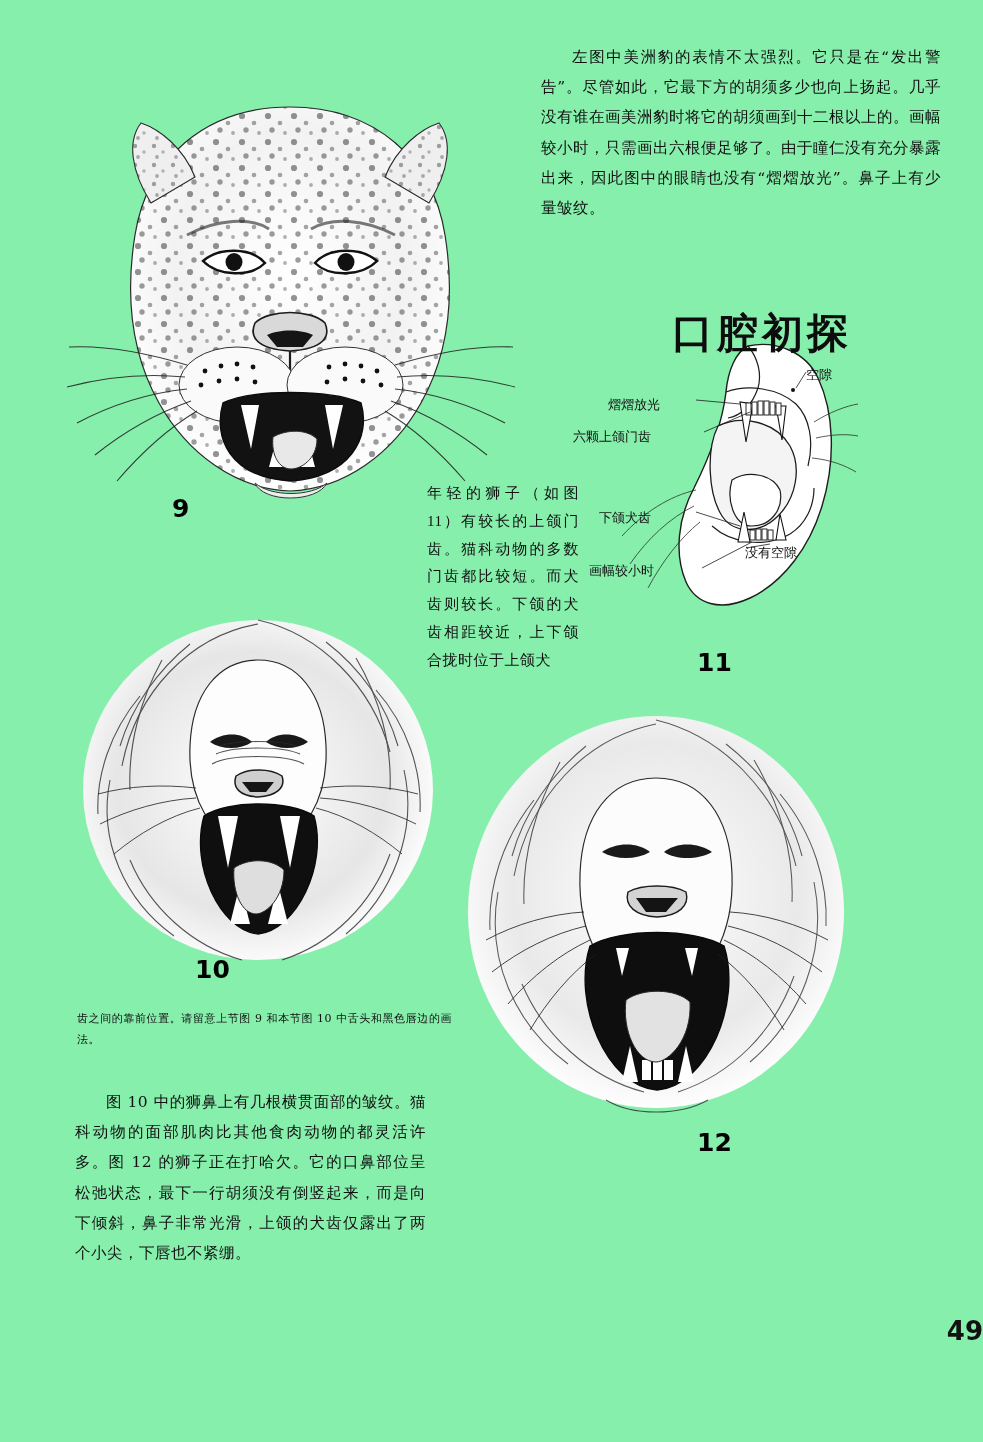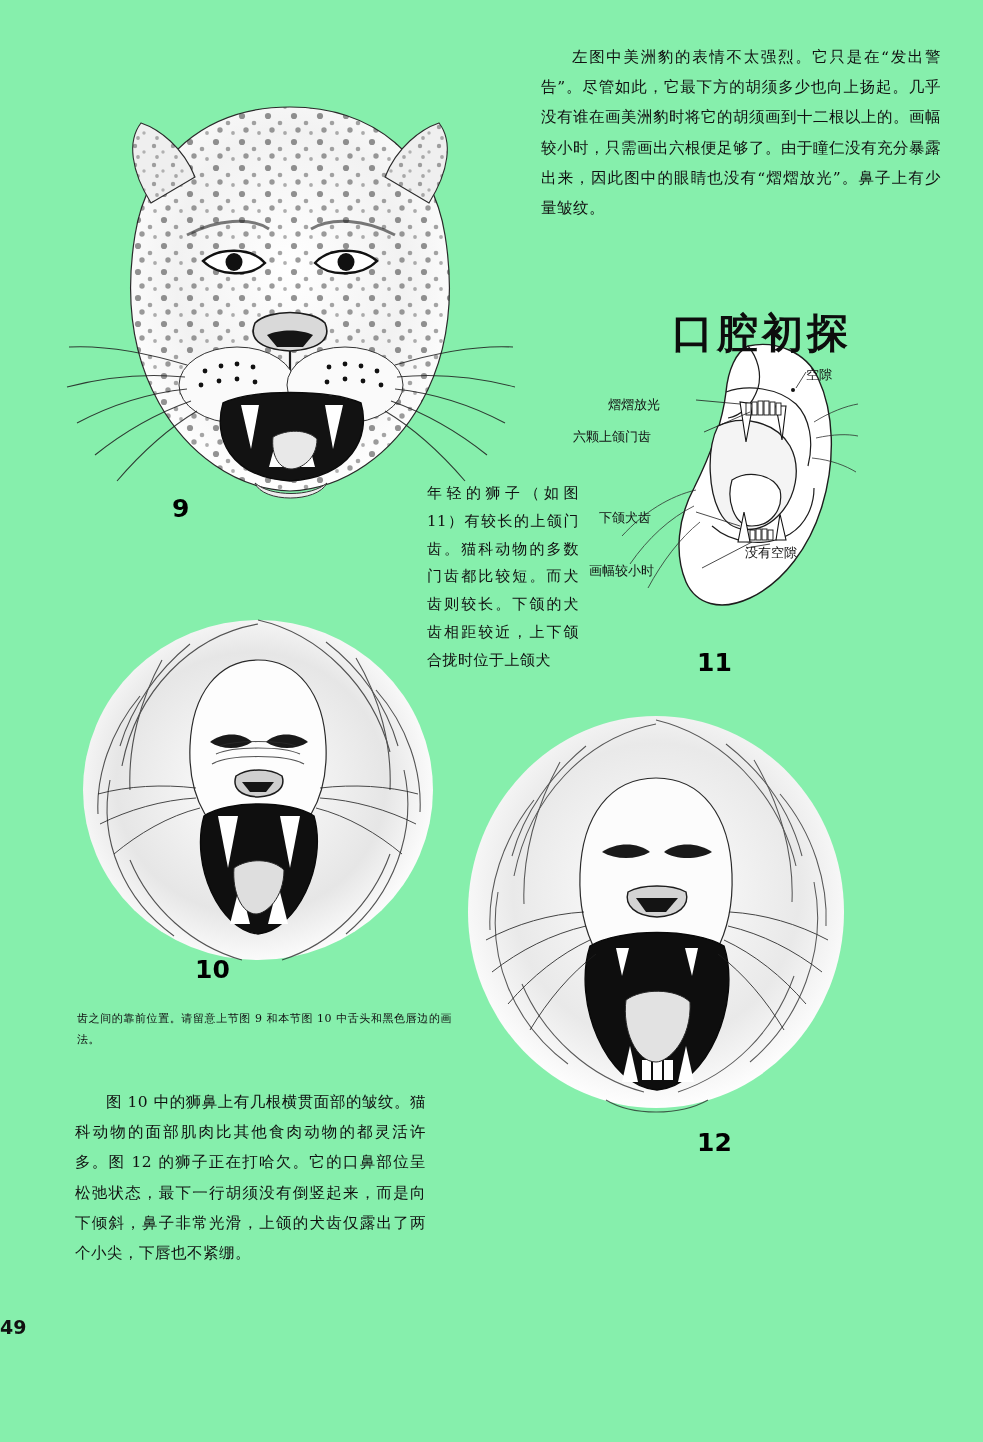--- a/index.html
+++ b/index.html
@@ -47,20 +47,21 @@
     color: #0d0d0d;
   }
 
   #mid-col-text {
     position: absolute;
     left: 427px;
     top: 480px;
     width: 152px;
     font-size: 15px;
     line-height: 1.85;
+    font-family: Liberation Serif, serif;
   }
   #mid-col-text p { margin: 0; }
 
   #bottom-text-1 {
     position: absolute;
     left: 77px;
     top: 1008px;
     width: 375px;
     font-size: 11px;
   }
@@ -86,23 +87,23 @@
   #fig-num-9  { left: 172px; top: 494px; }
   #fig-num-10 { left: 195px; top: 955px; }
   #fig-num-11 { left: 697px; top: 622px; margin-top: 26px; }
   #fig-num-12 { left: 697px; top: 1128px; }
 
   #page-number {
     position: absolute;
     left: 0;
     right: 0;
     top: 1316px;
-    text-align: left;
+    text-align: right;
     font-family: "DejaVu Sans", sans-serif;
-    font-size: 19px;
+    font-size: 26px;
     font-weight: bold;
     color: #111;
   }
 
   
   .diag-label {
     position: absolute;
     font-family: "DejaVu Serif", serif;
     font-size: 13px;
     color: #111;

